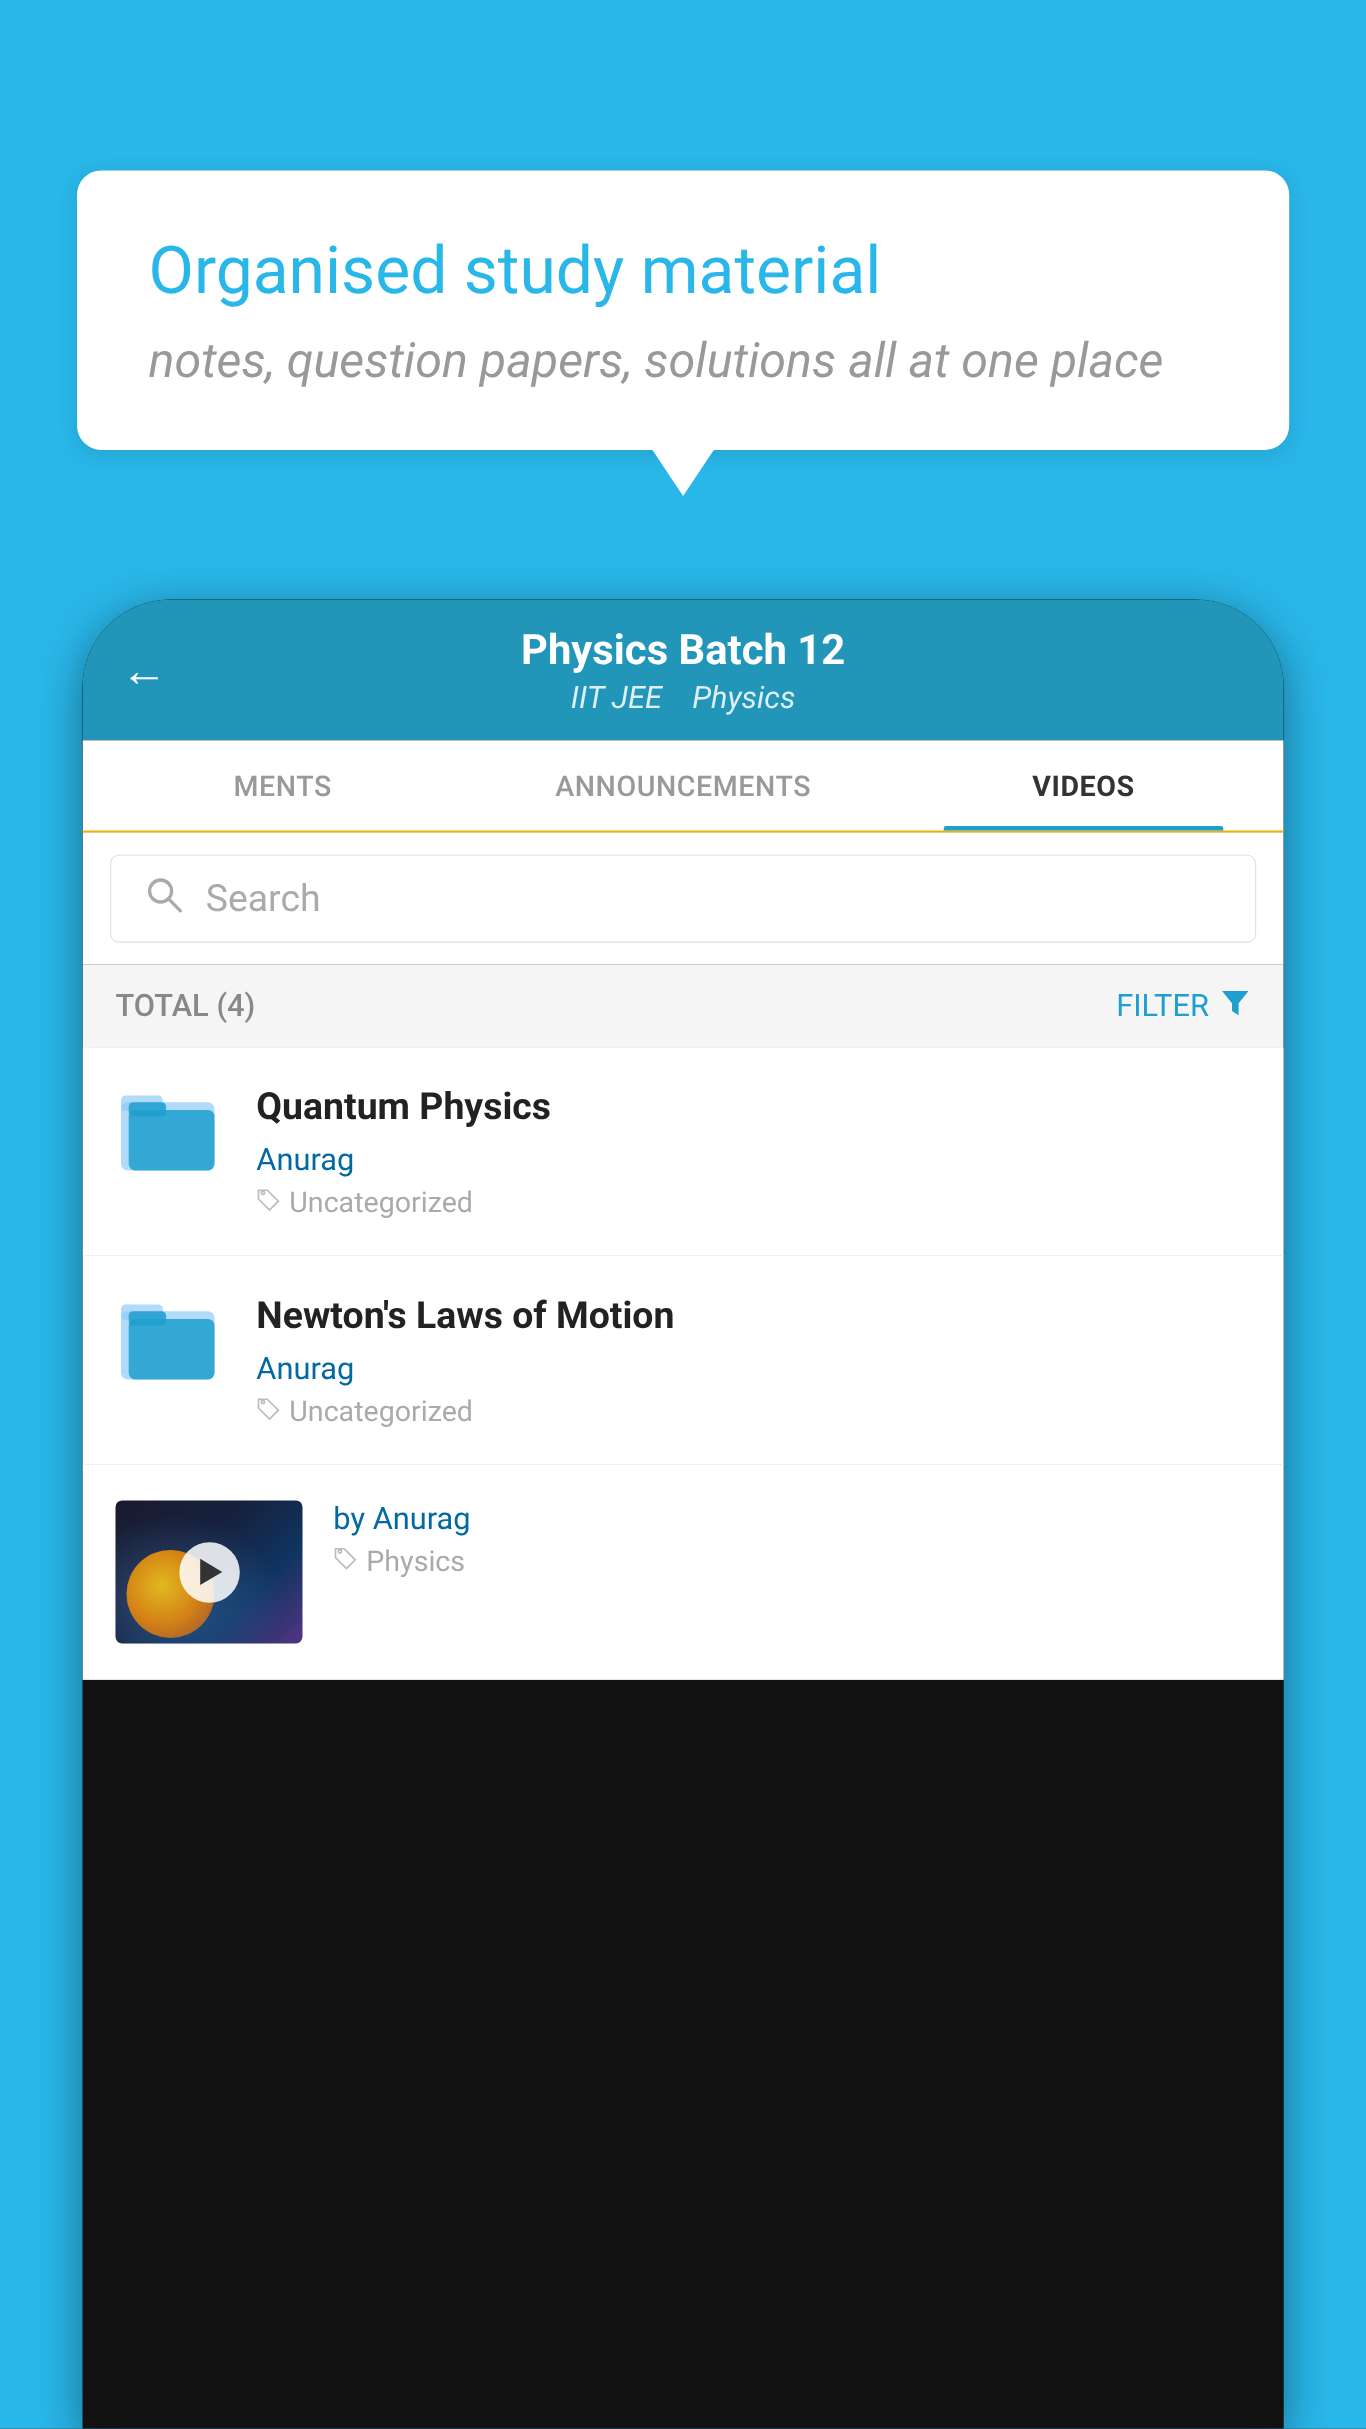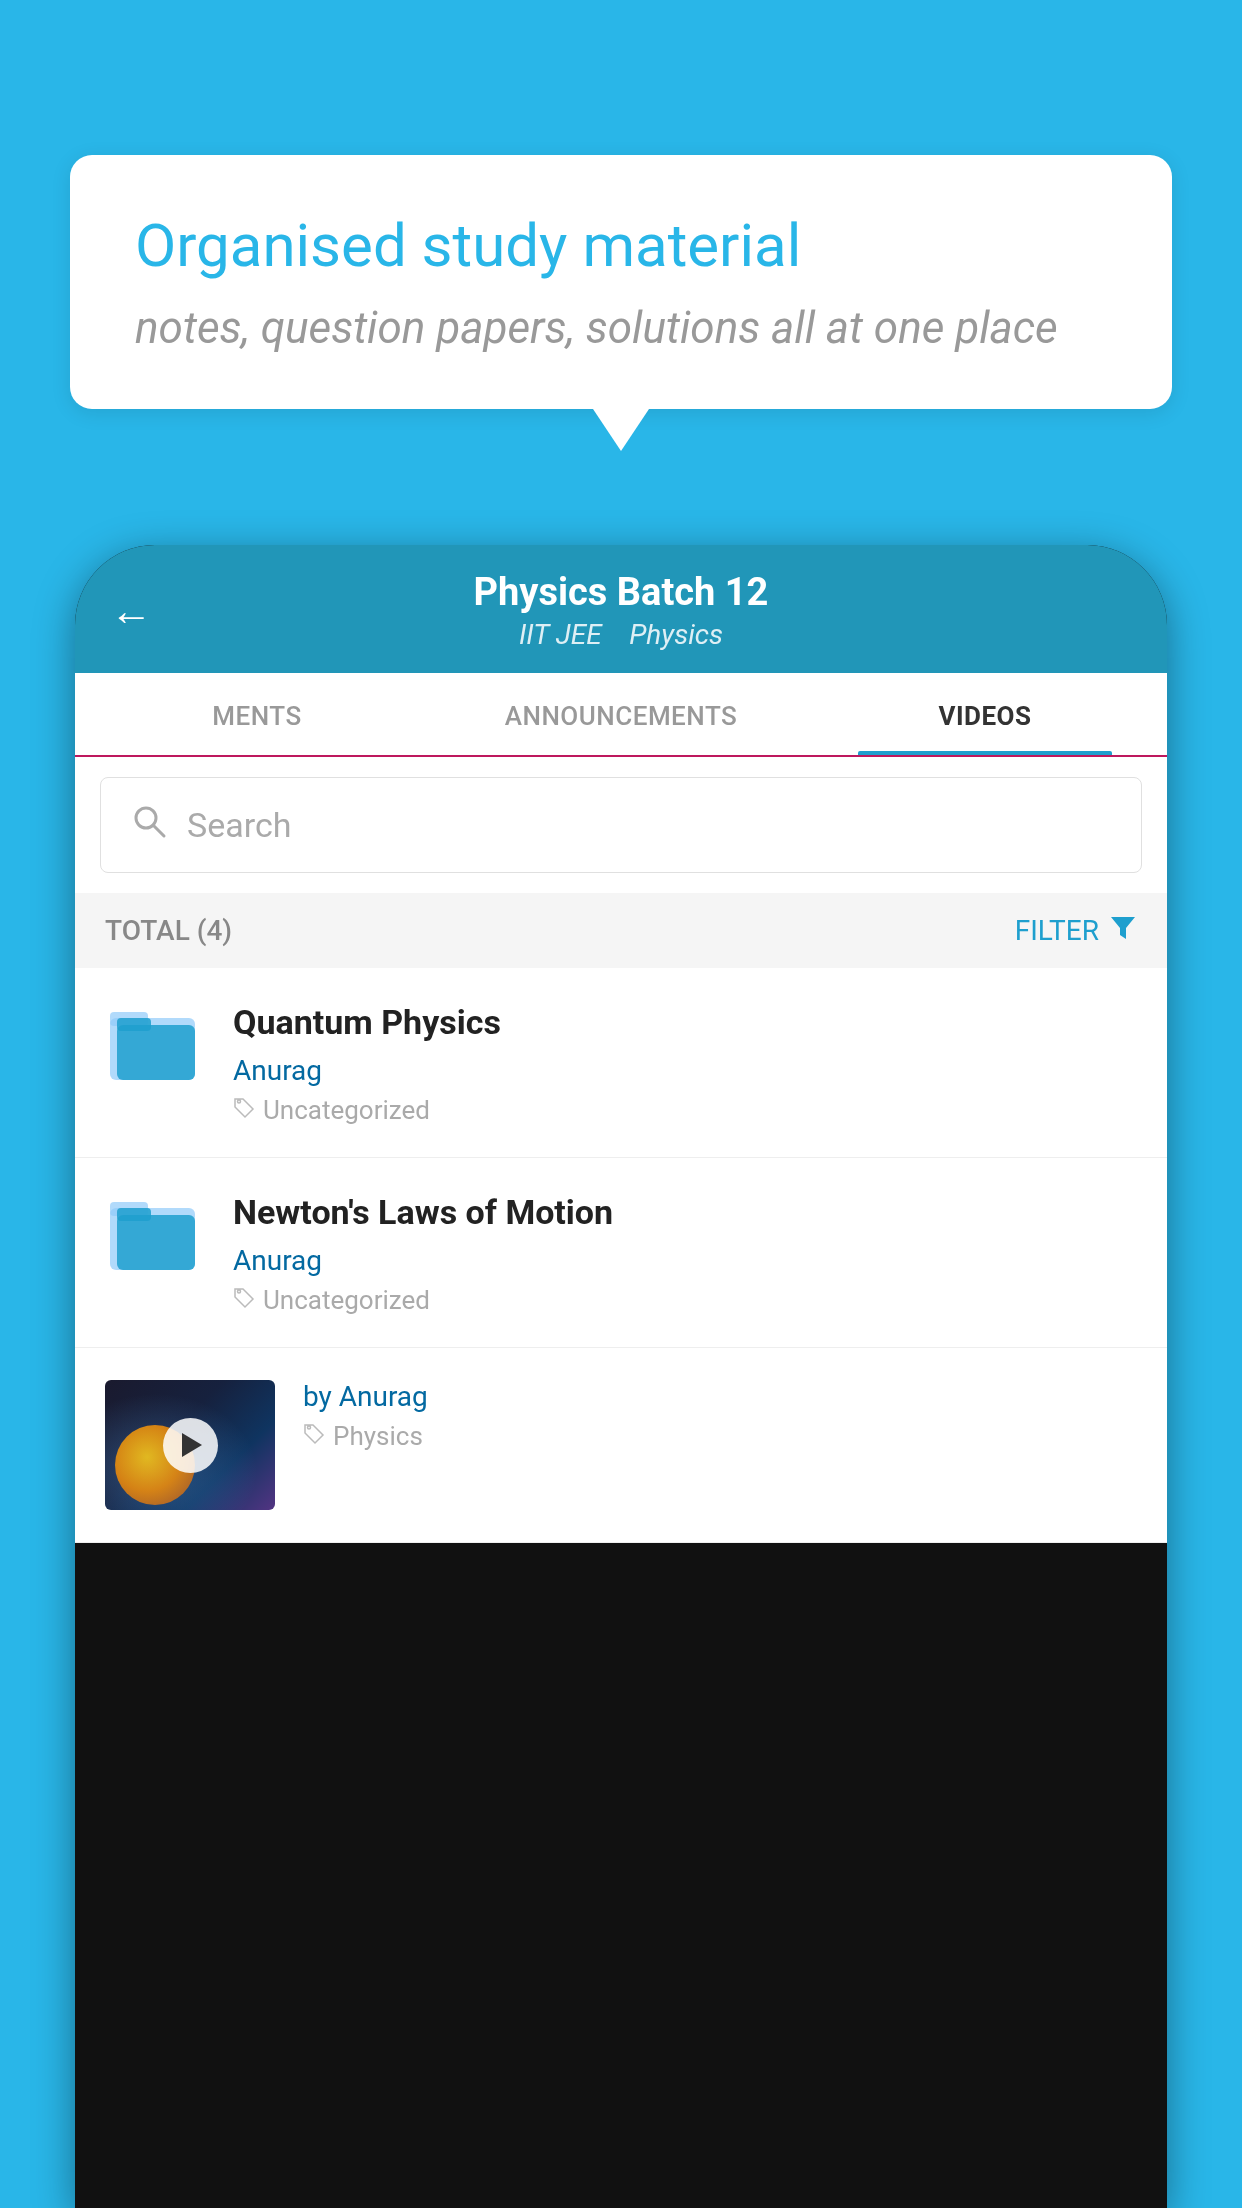--- a/index.html
+++ b/index.html
@@ -146,21 +146,21 @@
       color: rgba(255,255,255,0.85);
       font-size: 28px;
       margin-top: 4px;
       font-style: italic;
     }
 
     
     .tabs {
       background: white;
       display: flex;
-      border-bottom: 2px solid #be185d;
+      border-bottom: 2px solid #eab308;
     }
 
     .tab {
       flex: 1;
       text-align: center;
       padding: 28px 0 24px;
       font-size: 26px;
       color: #999;
       font-weight: 500;
       letter-spacing: 0.5px;
@@ -185,21 +185,21 @@
     }
 
     
     .search-container {
       background: white;
       padding: 20px 25px;
     }
 
     .search-input {
       width: 100%;
-      height: 96px;
+      height: 80px;
       border: 1.5px solid #e0e0e0;
       border-radius: 8px;
       display: flex;
       align-items: center;
       padding: 0 30px;
       gap: 20px;
       background: white;
     }
 
     .search-icon {

